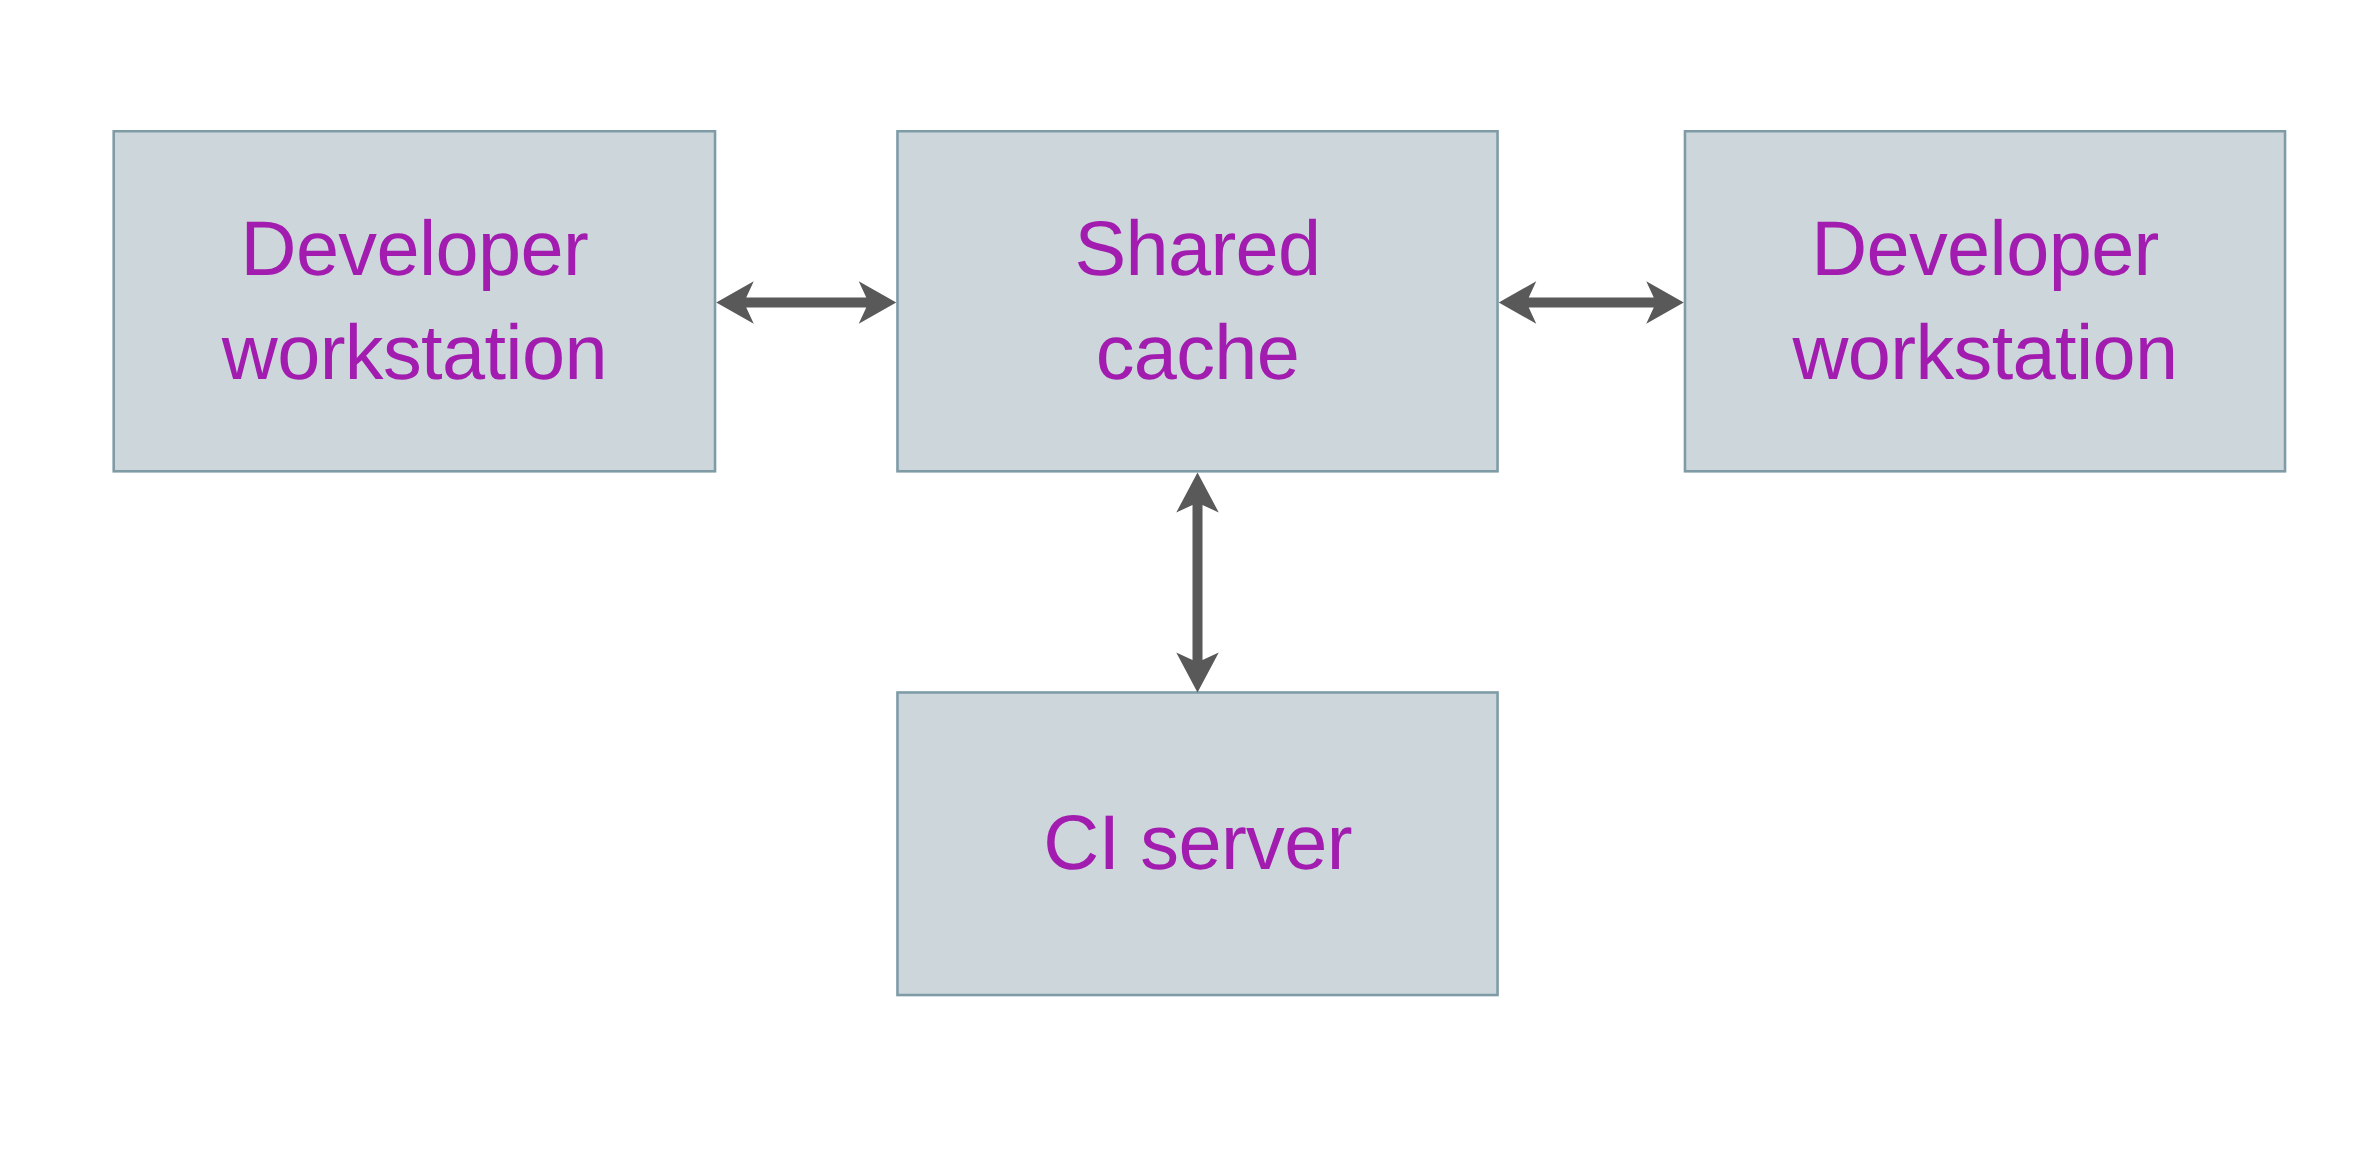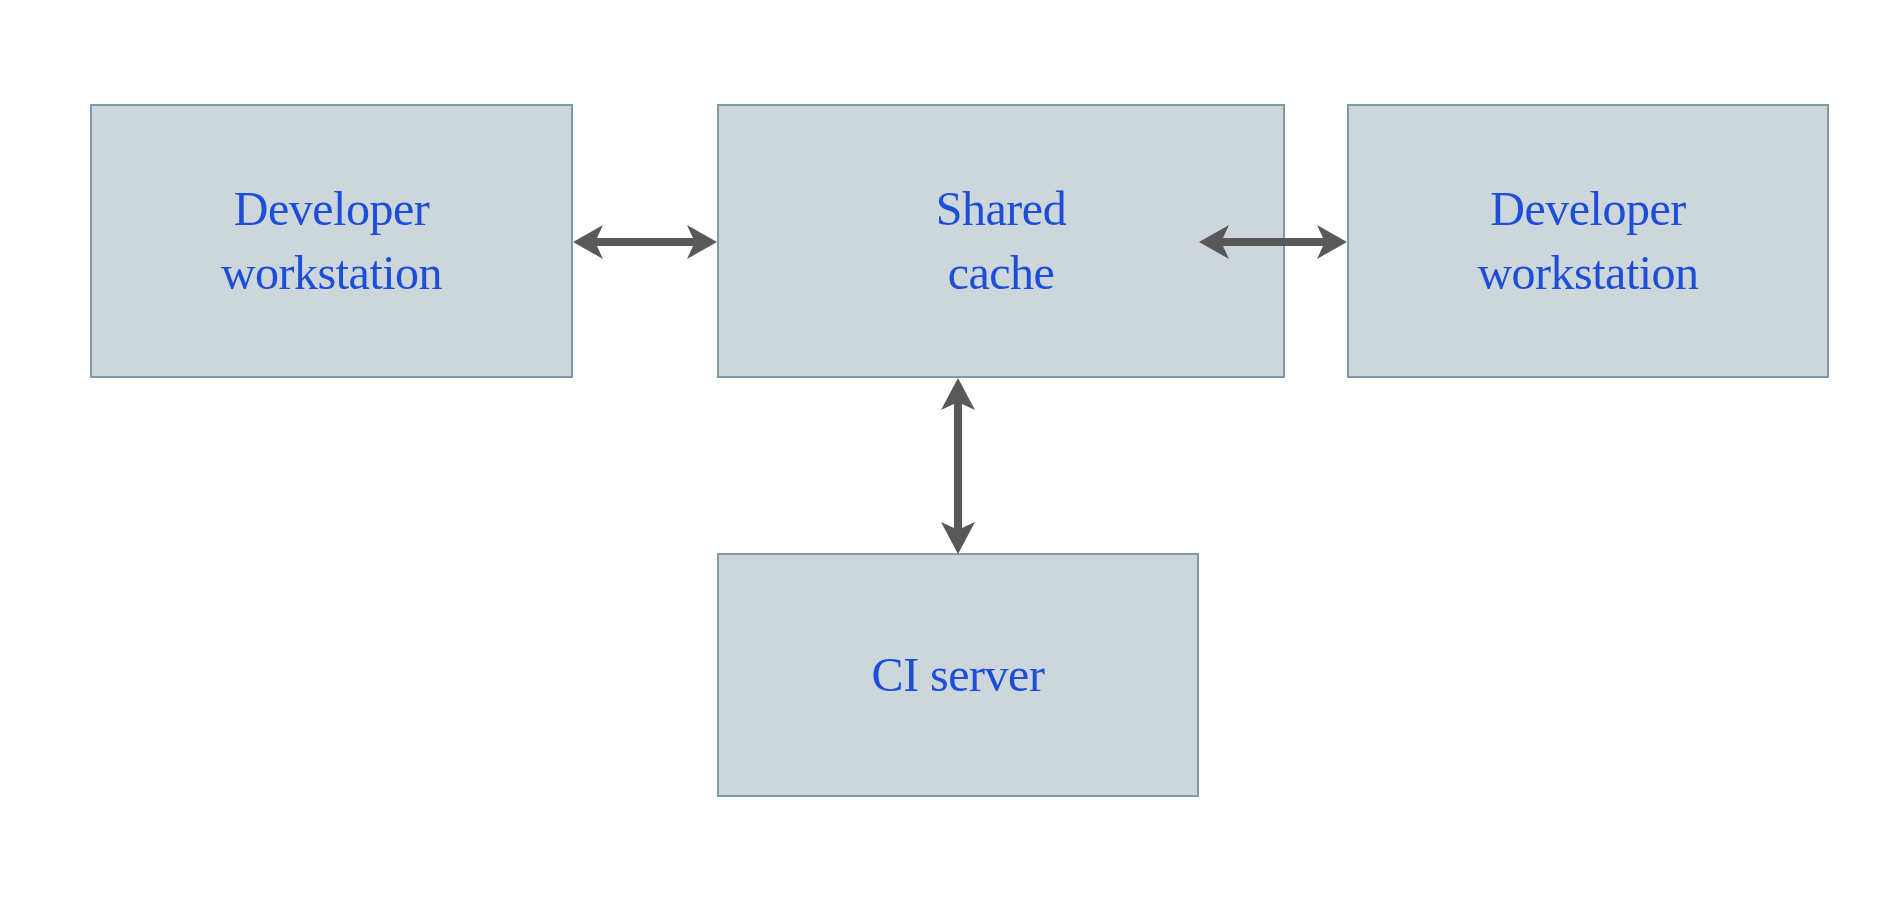--- a/index.html
+++ b/index.html
@@ -21,24 +21,24 @@
     position: absolute;
     box-sizing: border-box;
     background: #cdd7db;
     border: 2px solid #7e9ba6;
     display: flex;
     align-items: center;
     justify-content: center;
     text-align: center;
   }
   .node-label {
-    font-family: Liberation Serif, serif;
-    font-size: 48px;
+    font-family: Liberation Sans, sans-serif;
+    font-size: 62px;
     line-height: 1.34;
-    color: #1d4ed8;
+    color: #a21caf;
     font-weight: 400;
     letter-spacing: -0.5px;
     white-space: pre-line;
     padding: 0 10px;
   }
   .connector {
     position: absolute;
     overflow: visible;
   }
   .connector svg {
@@ -49,21 +49,21 @@
 </head>
 <body>
 
 <div id="canvas">
 
   <div class="node" id="node-0" style="left:90px; top:104px; width:483px; height:274px;">
     <span class="node-label">Developer
 workstation</span>
   </div>
 
-  <div class="node" id="node-1" style="left:717px; top:104px; width:568px; height:274px;">
+  <div class="node" id="node-1" style="left:717px; top:104px; width:482px; height:274px;">
     <span class="node-label">Shared
 cache</span>
   </div>
 
   <div class="node" id="node-2" style="left:1347px; top:104px; width:482px; height:274px;">
     <span class="node-label">Developer
 workstation</span>
   </div>
 
   <div class="node" id="node-3" style="left:717px; top:553px; width:482px; height:244px;">

